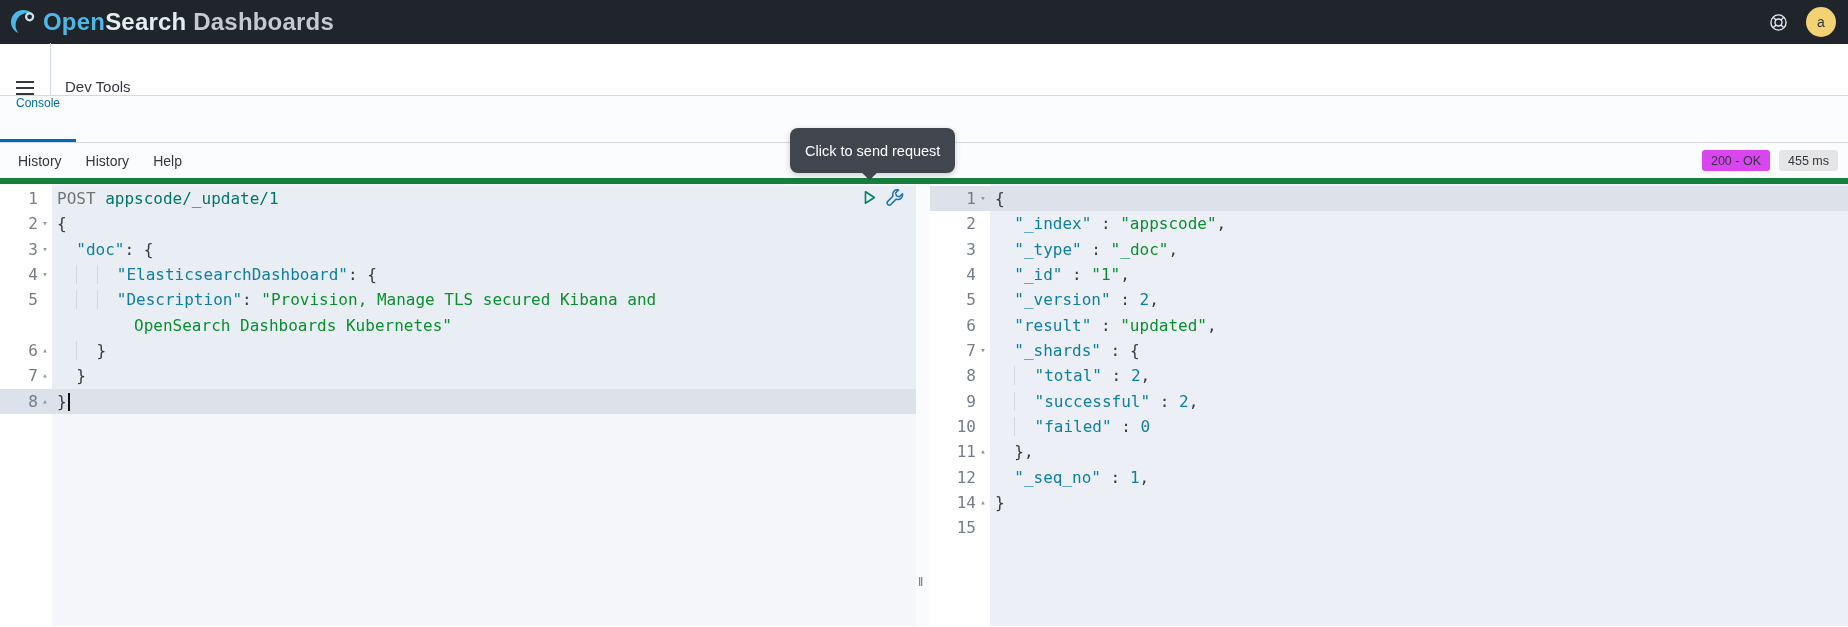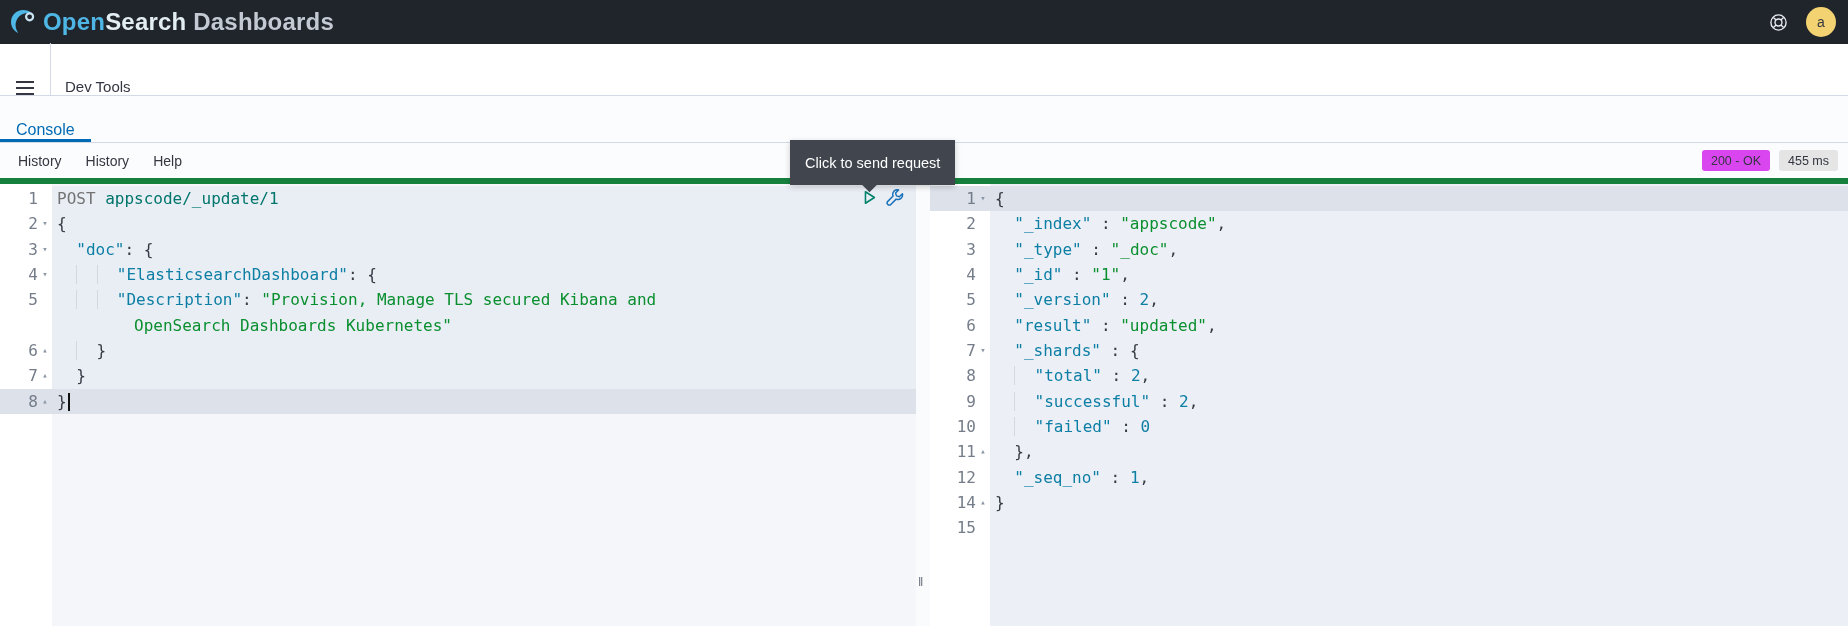--- a/index.html
+++ b/index.html
@@ -21,21 +21,21 @@
 
   
   .navrow { height:52px; background:#fff; border-bottom:1px solid #D3DAE6;
     display:flex; align-items:flex-end; }
   .hamburger { background:none; border:none; padding:0 16px; cursor:pointer; display:flex; }
   .vdiv { width:1px; height:52px; background:#D3DAE6; }
   .breadcrumb { margin-left:14px; font-size:15px; color:#343741; cursor:pointer; }
 
   
   .tabrow { height:47px; background:#FBFCFD; border-bottom:1px solid #D3DAE6; display:flex; }
-  .tab { padding:0 16px; display:flex; align-items:flex-end; font-size:16px; color:#006BB4;
+  .tab { padding:0 16px; display:flex; align-items:flex-start; font-size:12px; color:#006BB4;
     border-bottom:3px solid #006BB4; cursor:pointer; }
 
   
   .menurow { height:41px; background:#FBFCFD; border-bottom:6px solid #15803d;
     display:flex; align-items:center; justify-content:space-between; padding:0 10px 0 18px; }
   .menuitems { display:flex; gap:24px; }
   .menuitems span { font-size:14px; color:#343741; cursor:pointer; }
   .badges { display:flex; gap:9px; }
   .badge { height:21px; display:inline-flex; align-items:center; padding:0 9px;
     border-radius:3px; font-size:12.5px; font-weight:500; color:#343741; }
@@ -72,22 +72,22 @@
   .s-pl     { }
   .s-g      { border-left:1px solid #D2D8E1; }
   .cursor   { display:inline-block; width:0; height:18px; border-left:2px solid #111;
     vertical-align:middle; margin-left:1px; }
 
   
   .actions { position:absolute; top:5px; left:861px; display:flex; gap:8px; z-index:5; }
   .actions button { background:none; border:none; padding:0; cursor:pointer; display:flex; }
 
   
-  .tooltip { position:absolute; left:790px; top:140px; height:45px; padding:0 15px;
-    background:#41454D; border-radius:0; color:#fff; font-size:14.5px;
+  .tooltip { position:absolute; left:790px; top:128px; height:45px; padding:0 15px;
+    background:#41454D; border-radius:8px; color:#fff; font-size:14.5px;
     font-family:"Liberation Sans",sans-serif; display:flex; align-items:center;
     z-index:20; box-shadow:0 2px 6px rgba(0,0,0,.2); }
   .tooltip::after { content:""; position:absolute; bottom:-5px; left:74px; width:11px;
     height:11px; background:#41454D; transform:rotate(45deg); }
 </style>
 </head>
 <body>
 
 <div class="app">
 

